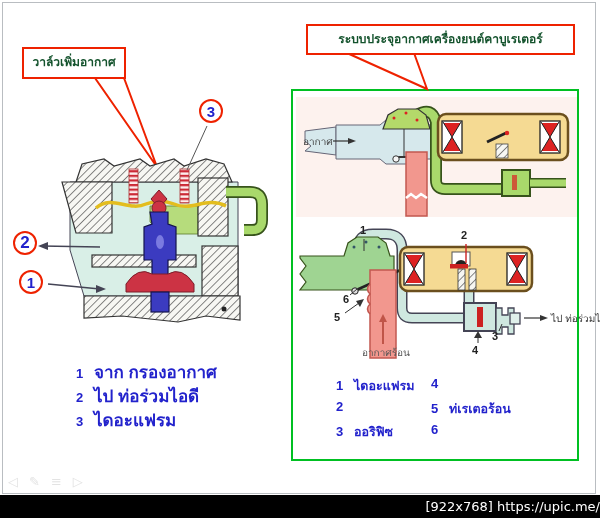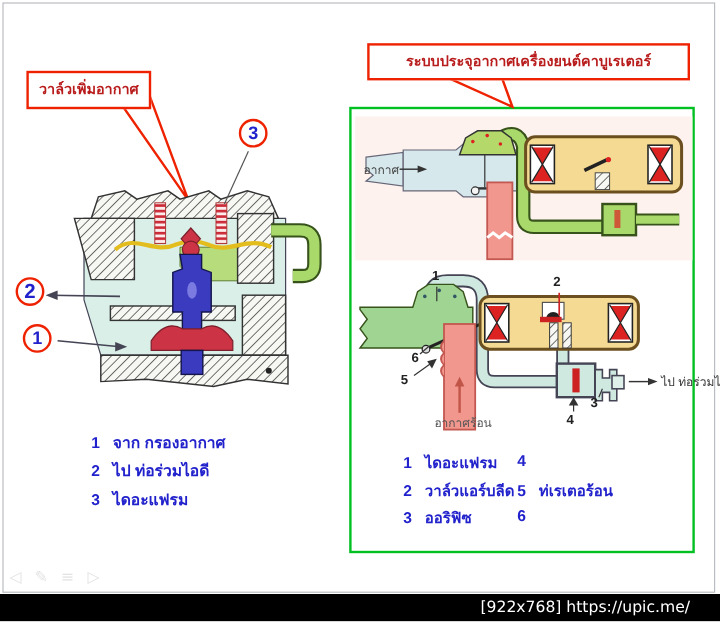--- a/index.html
+++ b/index.html
@@ -3,49 +3,49 @@
 <meta charset="utf-8">
 <style>
   html,body { margin:0; padding:0; background:#fff; }
   .stage { position:relative; width:600px; height:518px; background:#fff; overflow:hidden;
            font-family:"Liberation Sans", sans-serif; }
   .slide-border { position:absolute; left:2px; top:2px; width:594px; height:492px;
                   border:1px solid #b9bdc1; box-sizing:border-box; background:#fff; z-index:0; }
   .layer { position:absolute; left:0; top:0; z-index:2; pointer-events:none; }
   .greenbox { position:absolute; left:291px; top:89px; width:288px; height:372px;
               border:2px solid #00c022; box-sizing:border-box; background:#fff; z-index:1; }
-  .callout { position:absolute; border:2px solid #ee2200; background:#fff; color:#b91c1c;
+  .callout { position:absolute; border:2px solid #ee2200; background:#fff; color:#14532d;
              font-weight:bold; display:flex; align-items:center; justify-content:center;
-             box-sizing:border-box; z-index:3; text-align:center; line-height:1.1;margin-top:12px; }
+             box-sizing:border-box; z-index:3; text-align:center; line-height:1.1; }
   .callout.c-left  { left:22px;  top:47px; width:104px; height:32px; font-size:12px;text-align:center; }
   .callout.c-right { left:306px; top:24px; width:269px; height:31px; font-size:12px; }
   .circle-marker { position:absolute; width:24px; height:24px; border:2px solid #ee2200;
                    border-radius:50%; color:#2222cc; font-weight:bold; font-size:15px;
                    display:flex; align-items:center; justify-content:center; z-index:3;
                    box-sizing:border-box; background:rgba(255,255,255,0); }
   .m3 { left:199px; top:99px; }
   .m2 { left:13px;  top:231px; font-size:17px; }
   .m1 { left:19px;  top:270px; }
   .num-label { position:absolute; color:#222; font-weight:600; font-size:11px; z-index:3; }
   .tiny-label { position:absolute; color:#444; font-size:10px; z-index:3; white-space:nowrap; }
   .legend-left { position:absolute; left:76px; top:358px; z-index:3; }
   .legend-col { position:absolute; z-index:3; }
   .lg-c1 { left:336px; top:376px; }
   .lg-c2 { left:431px; top:376px; }
   .lrow { display:flex; align-items:baseline; height:23px; }
   .legend-left .lrow { height:24px; }
   .lnum { color:#2222cc; font-weight:bold; font-size:13px; width:18px; }
   .llab { color:#2222cc; font-weight:bold; font-size:12.5px; white-space:nowrap; }
-  .legend-left .llab { font-size:13px; }
+  .legend-left .llab { font-size:17px; }
   .nav-toolbar { position:absolute; left:8px; top:474px; display:flex; gap:11px; z-index:3;
                  color:#e3e3e3; font-size:13px; font-family:"DejaVu Sans", sans-serif; }
   .nav-toolbar span { cursor:default; }
   .wbar { position:absolute; left:0; bottom:0; width:600px; height:23px; background:#000;
           color:#fff; display:flex; align-items:center; justify-content:flex-end;
-          padding-right:25px; box-sizing:border-box; font-size:13px; z-index:4;
+          padding-right:0; box-sizing:border-box; font-size:13px; z-index:4;
           font-family:"DejaVu Sans", sans-serif; }
 </style>
 </head>
 <body>
 
 <div class="stage">
   <div class="slide-border"></div>
 
   <div class="greenbox"></div>
 
@@ -213,21 +213,20 @@
     </div>
   </div>
 
   <div class="legend-col lg-c1">
     <div class="lrow">
       <span class="lnum">1</span>
       <span class="llab">ไดอะแฟรม</span>
     </div>
     <div class="lrow">
       <span class="lnum">2</span>
-      <span class="llab">วาล์วแอร์บลีด</span>
     </div>
     <div class="lrow">
       <span class="lnum">3</span>
       <span class="llab">ออริฟิซ</span>
     </div>
   </div>
   <div class="legend-col lg-c2">
     <div class="lrow">
       <span class="lnum">4</span>
     </div>

